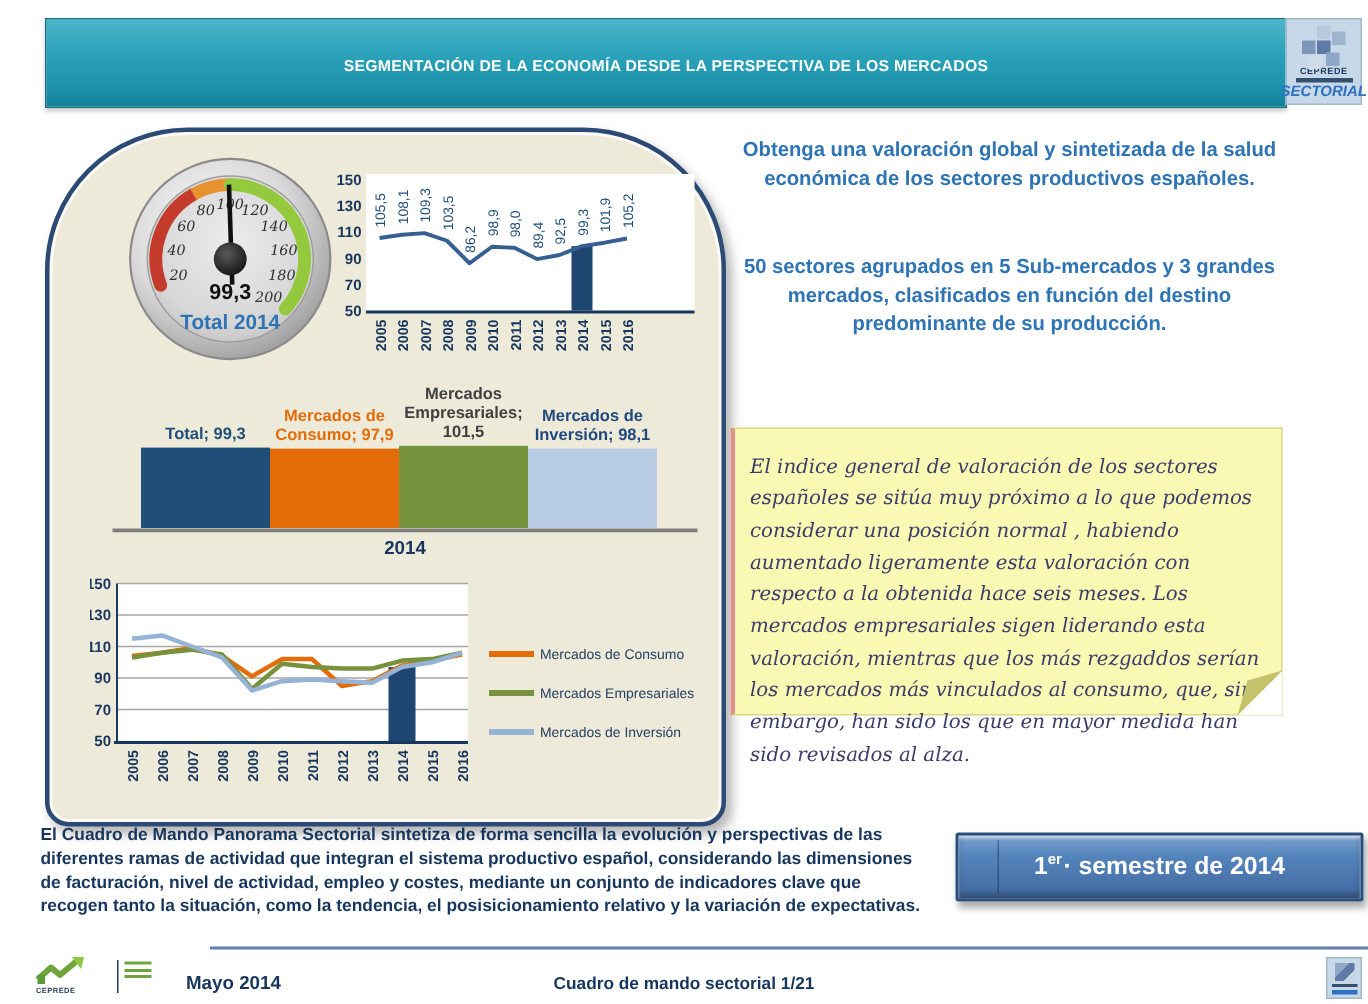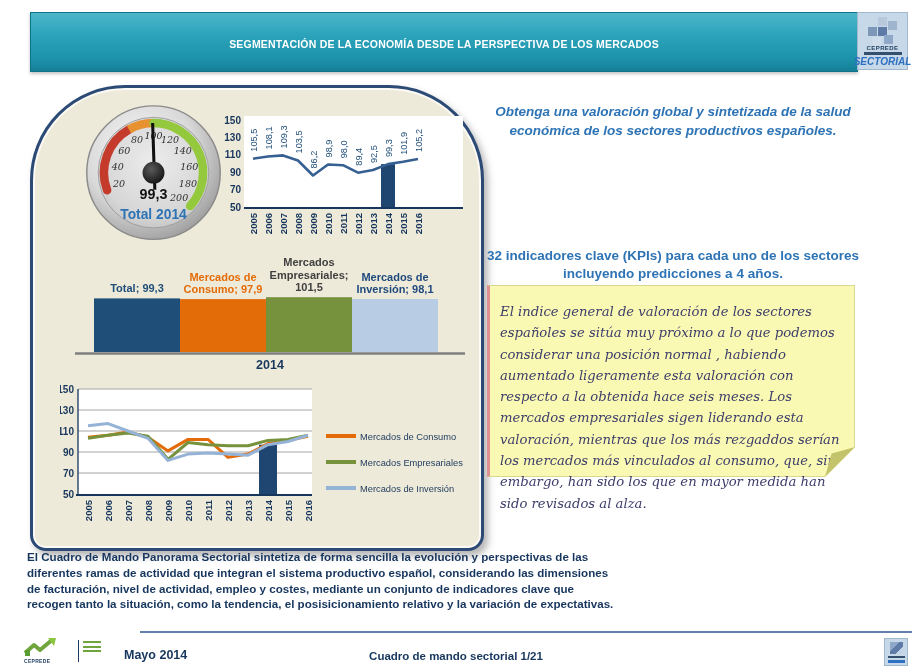--- a/index.html
+++ b/index.html
@@ -39,21 +39,21 @@
   .gauge-caption{font:bold 14.5px "Liberation Sans",sans-serif;fill:#2e74b5;}
 
   #gauge{position:absolute;left:82px;top:104px;}
   #chart-top{position:absolute;left:217px;top:112px;}
   #chart-bars{position:absolute;left:20px;top:248px;}
   #chart-lines{position:absolute;left:60px;top:374px;}
 
   
   .rc-p{position:absolute;left:484px;width:378px;text-align:center;color:#2e74b5;
         font-weight:bold;font-size:13.5px;line-height:19px;}
-  #rc-p1{top:102px;font-style:italic;} #rc-p2{top:168px;} #rc-p3{top:247px;line-height:18px;}
+  #rc-p1{top:90px;} #rc-p2{top:168px;} #rc-p3{top:247px;line-height:18px;}
 
   
   .note{position:absolute;left:487px;top:285px;width:368px;height:192px;background:#f9f9b3;
         border:1px solid #d8d88f;border-left:3px solid #df9090;box-sizing:border-box;
         padding:15px 12px 5px 10px;font-family:"DejaVu Serif",serif;font-style:italic;
         font-size:13.2px;line-height:21.3px;color:#3d3d6b;}
   .note-corner{position:absolute;right:-1px;bottom:-1px;width:30px;height:30px;background:#ffffff;
         clip-path:polygon(100% 100%,100% 0,0 100%);}
   .note-fold{position:absolute;right:-1px;bottom:-1px;width:30px;height:30px;background:#c3c36b;
         clip-path:polygon(0 100%,100% 0,22% 22%);}
@@ -241,30 +241,34 @@
       <text x="252" y="126" class="ax-x" text-anchor="end" transform="rotate(-90 252 126)">2016</text>
       <line x1="266" y1="62" x2="296" y2="62" stroke="#e36c09" stroke-width="4"></line>
       <text x="300" y="65.5" class="legend-lbl" text-anchor="start">Mercados de Consumo</text>
       <line x1="266" y1="88" x2="296" y2="88" stroke="#76923c" stroke-width="4"></line>
       <text x="300" y="91.5" class="legend-lbl" text-anchor="start">Mercados Empresariales</text>
       <line x1="266" y1="114" x2="296" y2="114" stroke="#95b3d7" stroke-width="4"></line>
       <text x="300" y="117.5" class="legend-lbl" text-anchor="start">Mercados de Inversión</text>
     </svg>
 
   <div class="rc-p" id="rc-p1">Obtenga una valoración global y sintetizada de la salud económica de los sectores productivos españoles.</div>
-  <div class="rc-p" id="rc-p3">32 indicadores clave (KPIs) para cada uno de los sectores incluyendo predicciones a 4 años.</div>
+  <div class="rc-p" id="rc-p2">50 sectores agrupados en 5 Sub-mercados y 3 grandes mercados, clasificados en función del destino predominante de su producción.</div>
 
   <div class="note">
     <span>El indice general de valoración de los sectores españoles se sitúa muy próximo a lo que podemos considerar una posición normal , habiendo aumentado ligeramente esta valoración con respecto a la obtenida hace seis meses. Los mercados empresariales sigen liderando esta valoración, mientras que los más rezgaddos serían los mercados más vinculados al consumo, que, sin embargo, han sido los que en mayor medida han sido revisados al alza.</span>
     <div class="note-corner"></div>
     <div class="note-fold"></div>
   </div>
 
   <div class="footnote">El Cuadro de Mando Panorama Sectorial sintetiza de forma sencilla la evolución  y perspectivas de las diferentes ramas de actividad que integran el sistema productivo español, considerando las dimensiones de facturación, nivel de actividad, empleo y costes, mediante un conjunto de indicadores clave que recogen tanto la situación, como la tendencia, el posisicionamiento relativo y la variación de expectativas.</div>
 
+  <div class="pbtn">
+    <div class="seam"></div>
+    <span><span>1</span><sup>er</sup><span>· semestre de 2014</span></span>
+  </div>
 
   <div class="f-line"></div>
   <div class="f-logo">
     <svg width="56" height="20">
       <polyline points="3,15 12,7 18,12 30,2" fill="none" stroke="#6fa53c" stroke-width="4" stroke-linejoin="round"></polyline>
       <polygon points="26,0 34,0 32,8" fill="#8cc63f"></polygon>
       <rect x="3" y="12" width="5" height="6" fill="#5a9e33"></rect>
     </svg>
     <div class="nm">CEPREDE</div>
   </div>

